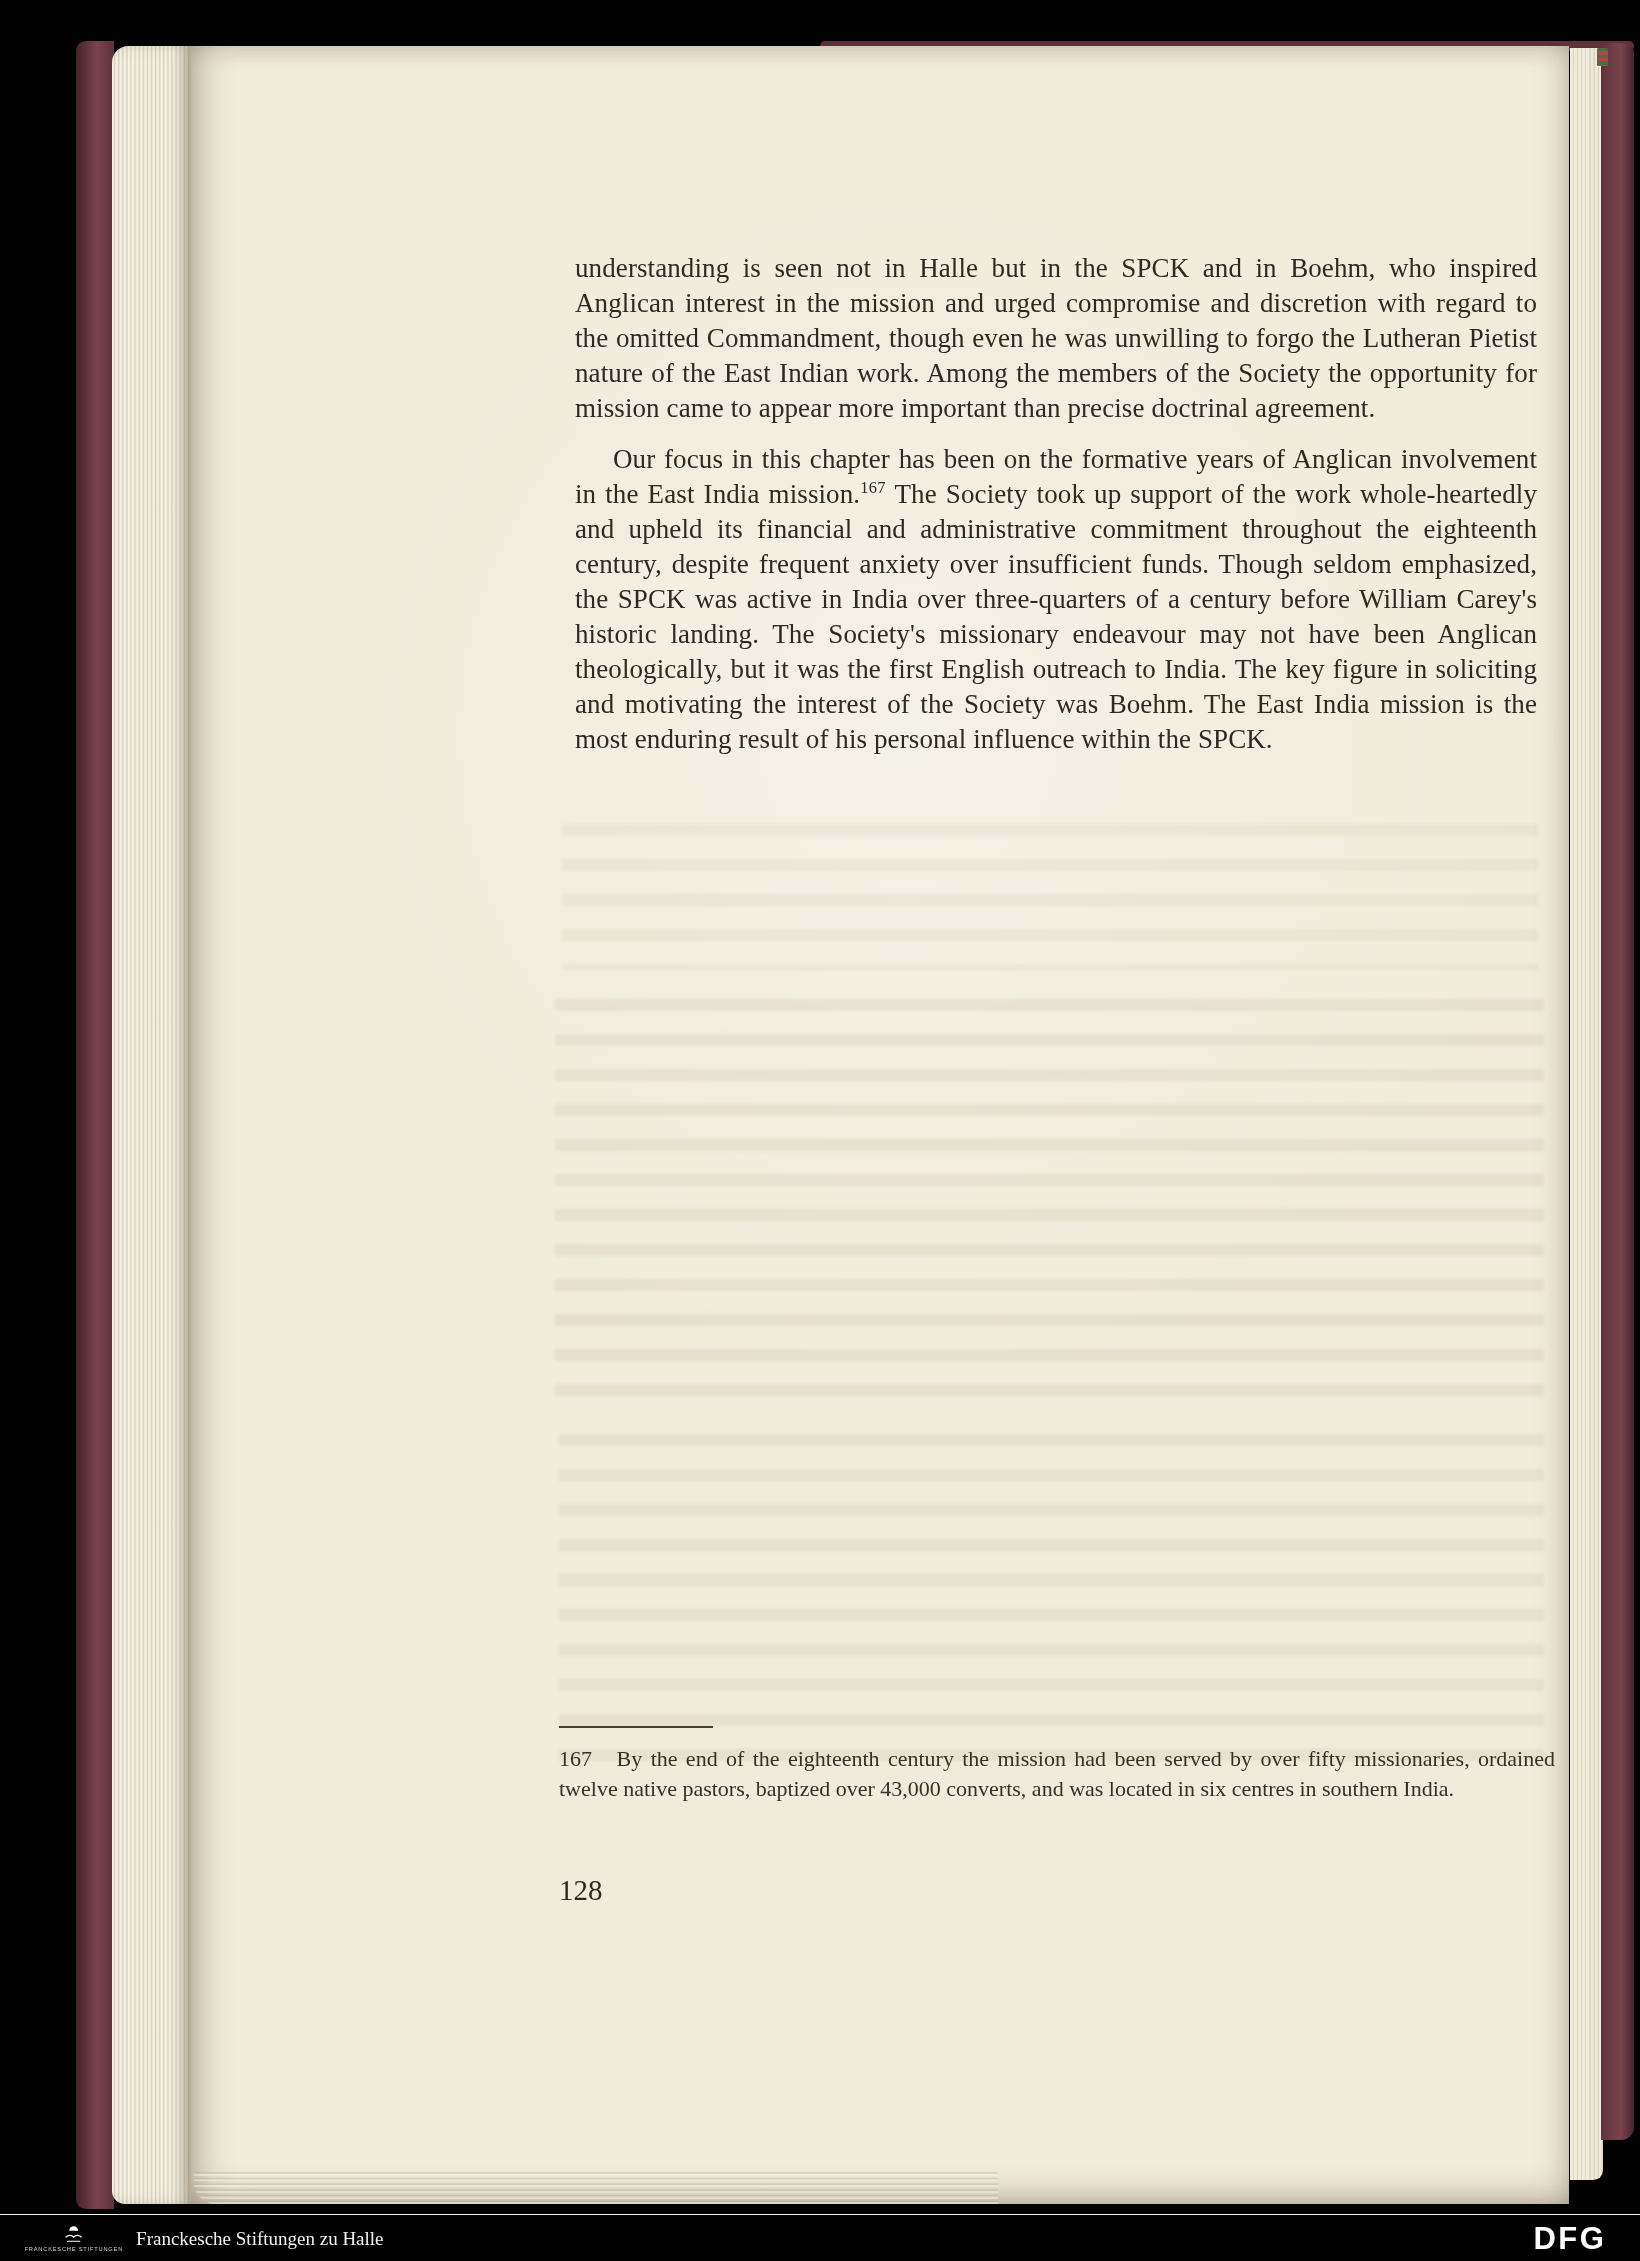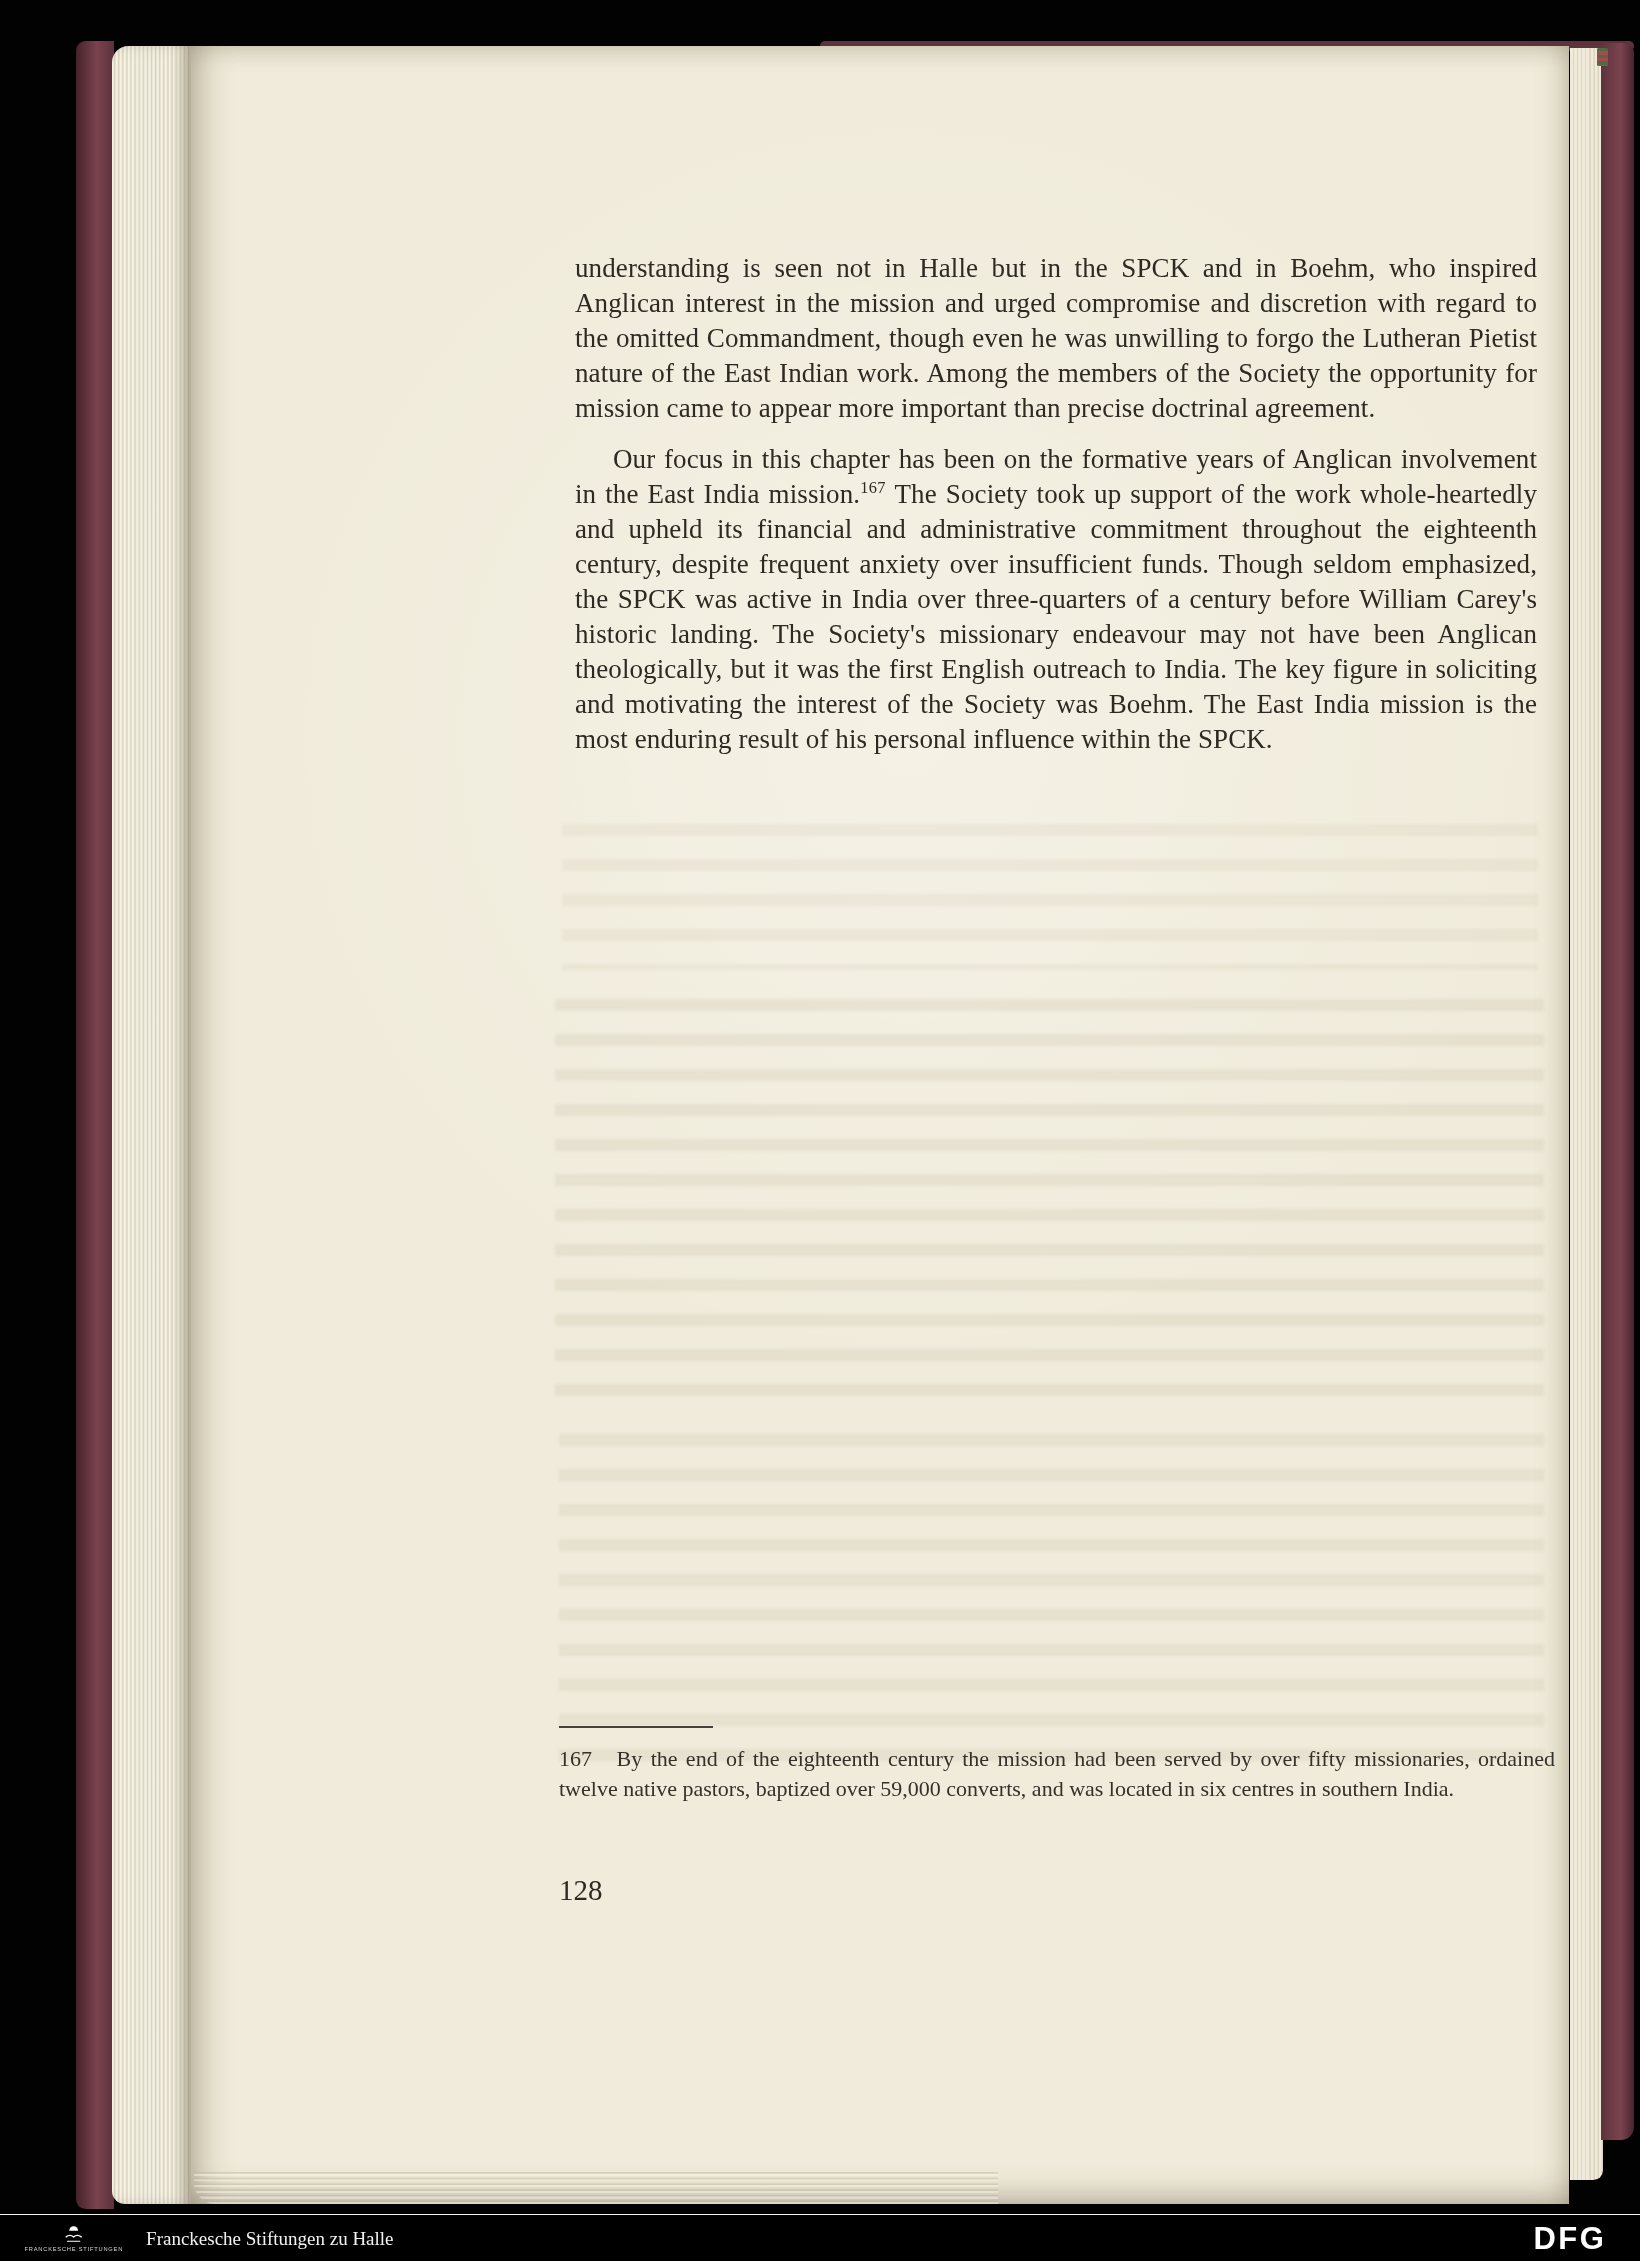--- a/index.html
+++ b/index.html
@@ -117,21 +117,21 @@
 
   
   .bottom-bar {
     position: absolute; left: 0; top: 2214px; width: 1641px; height: 48px;
     box-sizing: border-box;
     border-top: 1.6px solid #f2f2f2;
     background: #000;
     display: flex; align-items: center; justify-content: space-between;
     padding: 0 24.6px;
   }
-  .bar-left { display: flex; align-items: center; gap: 23px; }
+  .bar-left { display: flex; align-items: center; gap: 13px; }
   .logo-stack { display: flex; flex-direction: column; align-items: center; gap: 0.8px; }
   .logo-stack svg { width: 21.3px; height: 21.3px; display: block; }
   .logo-caption {
     font-family: "Liberation Sans", sans-serif;
     font-size: 5.7px; line-height: 6.6px; color: #d8d8d8; letter-spacing: 0.8px;
     text-align: center; white-space: nowrap;
   }
   .provider-label {
     font-family: "Liberation Serif", "DejaVu Serif", serif;
     font-size: 19px; color: #f2f2f2;
@@ -157,21 +157,21 @@
       <div class="text-block">
         <p class="para">understanding is seen not in Halle but in the SPCK and in Boehm, who inspired Anglican interest in the mission and urged compromise and discretion with regard to the omitted Commandment, though even he was unwilling to forgo the Lutheran Pietist nature of the East Indian work. Among the members of the Society the opportunity for mission came to appear more important than precise doctrinal agreement.</p>
         <p class="para indented"><span>Our focus in this chapter has been on the formative years of Anglican involvement in the East India mission.</span><sup class="fnref">167</sup><span> The Society took up support of the work whole-heartedly and upheld its financial and administrative commitment throughout the eighteenth century, despite frequent anxiety over insufficient funds. Though seldom emphasized, the SPCK was active in India over three-quarters of a century before William Carey's historic landing. The Society's missionary endeavour may not have been Anglican theologically, but it was the first English outreach to India. The key figure in soliciting and motivating the interest of the Society was Boehm. The East India mission is the most enduring result of his personal influence within the SPCK.</span></p>
       </div>
 
       <div class="ghost g1"></div>
       <div class="ghost g2"></div>
       <div class="ghost g3"></div>
 
       <div class="footnote-rule"></div>
-      <p class="footnote"><span class="fn-num">167</span><span>By the end of the eighteenth century the mission had been served by over fifty missionaries, ordained twelve native pastors, baptized over 59,000 converts, and was located in six centres in southern India.</span></p>
+      <p class="footnote"><span class="fn-num">167</span><span>By the end of the eighteenth century the mission had been served by over fifty missionaries, ordained twelve native pastors, baptized over 43,000 converts, and was located in six centres in southern India.</span></p>
 
       <div class="page-number">128</div>
 
       <div class="page-edges-bottom"></div>
     </div>
 
     <div class="page-edges-right"></div>
     <div class="cover-right"></div>
     <div class="headband"></div>
   </div>

